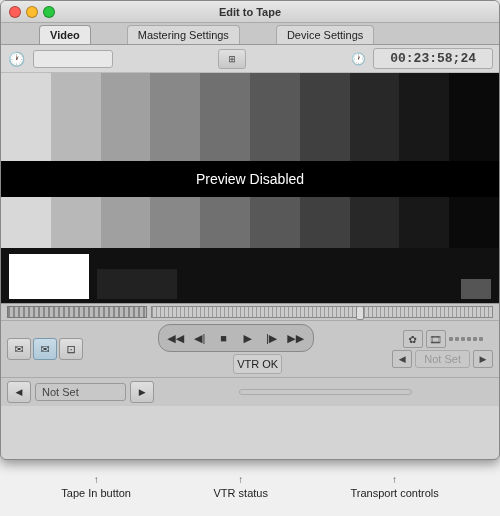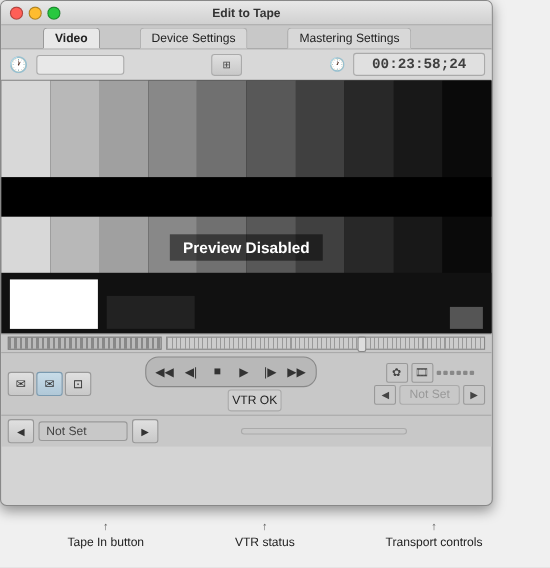--- a/index.html
+++ b/index.html
@@ -7,21 +7,21 @@
       width: 500px;
       height: 516px;
       font-family: -apple-system, 'Lucida Grande', Arial, sans-serif;
       font-size: 11px;
       background: #f0f0f0;
       overflow: hidden;
     }
 
     
     .window {
-      width: 448px;
+      width: 500px;
       height: 460px;
       background: #d4d4d4;
       border: 1px solid #888;
       border-radius: 6px;
       overflow: hidden;
       box-shadow: 0 4px 12px rgba(0,0,0,0.4);
     }
 
     .title-bar {
       background: linear-gradient(to bottom, #e8e8e8, #d0d0d0);
@@ -191,25 +191,24 @@
       flex: 1;
     }
 
     .preview-disabled {
       position: absolute;
       top: 50%;
       left: 50%;
       transform: translate(-50%, -50%);
       color: white;
       font-size: 14px;
-      font-weight: bold;
+      font-weight: normal;
       text-align: center;
       background: rgba(0,0,0,0.5);
       padding: 4px 12px;
-      margin-top: 46px;
     }
 
     
     .bottom-controls {
       background: #c8c8c8;
       border-top: 1px solid #999;
     }
 
     .timeline-row {
       display: flex;
@@ -421,22 +420,22 @@
       <div class="window-buttons">
         <div class="win-btn close"></div>
         <div class="win-btn minimize"></div>
         <div class="win-btn maximize"></div>
       </div>
       <span class="title-text">Edit to Tape</span>
     </div>
 
     <div class="tabs">
       <div class="tab active">Video</div>
+      <div class="tab">Mastering Settings</div>
       <div class="tab">Device Settings</div>
-      <div class="tab">Mastering Settings</div>
     </div>
 
     <div class="toolbar">
       <div class="toolbar-icon">🕐</div>
       <div class="toolbar-input"></div>
       <div class="toolbar-spacer"></div>
       <div class="toolbar-btn-grid">⊞</div>
       <div class="toolbar-spacer"></div>
       <div class="timecode-icon">🕐</div>
       <div class="timecode">00:23:58;24</div>

